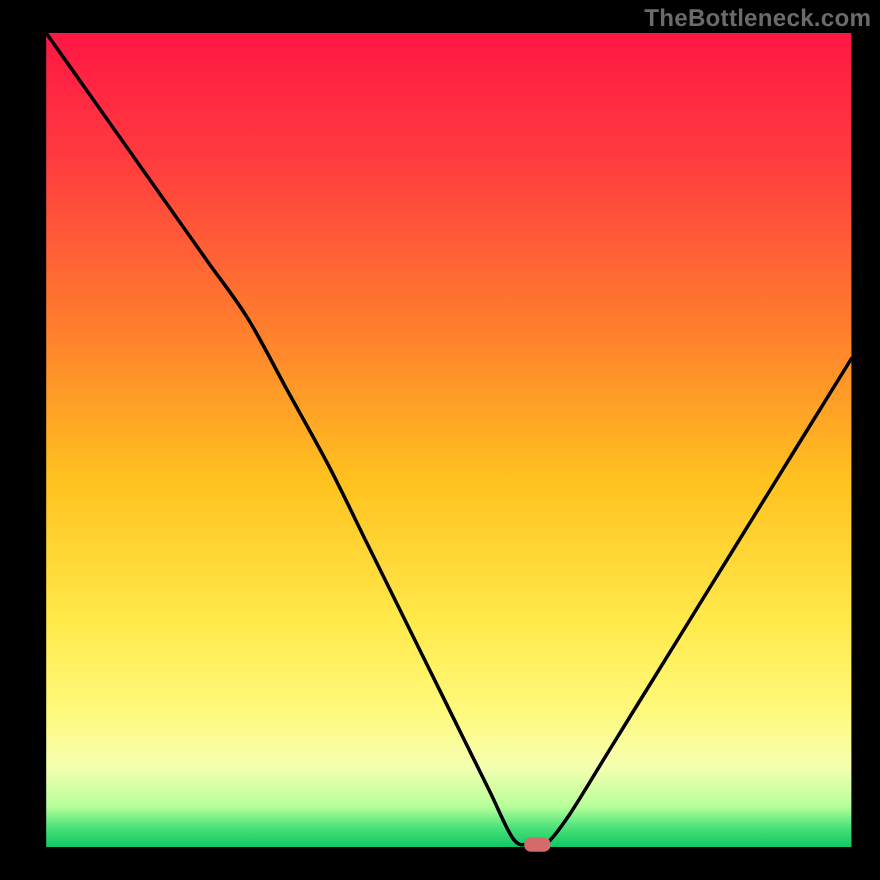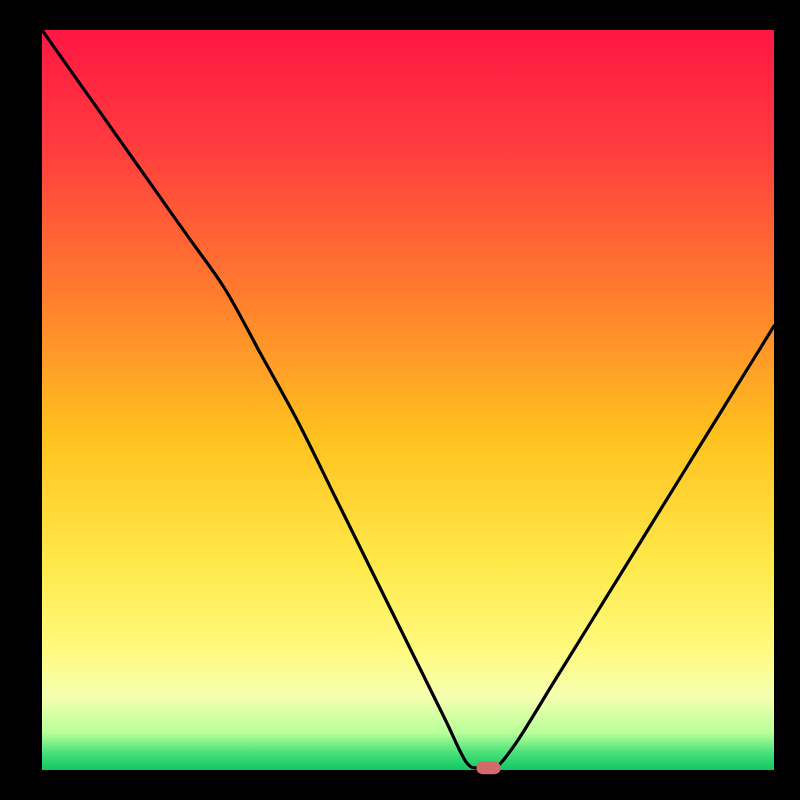--- a/index.html
+++ b/index.html
@@ -27,20 +27,21 @@
     letter-spacing: 0.2px;
   }
   svg {
     display: block;
   }
 </style>
 </head>
 <body>
 
 <div class="container">
+  <div class="watermark">TheBottleneck.com</div>
 
   <svg id="chart-svg" width="800" height="800" viewBox="0 0 800 800">
     <defs>
       <linearGradient id="bg-grad" x1="0" y1="0" x2="0" y2="1">
           <stop offset="0%" stop-color="#ff1744"></stop>
           <stop offset="15%" stop-color="#ff3a3f"></stop>
           <stop offset="35%" stop-color="#ff7a2f"></stop>
           <stop offset="55.00000000000001%" stop-color="#ffc21f"></stop>
           <stop offset="72%" stop-color="#ffe94a"></stop>
           <stop offset="83%" stop-color="#fff97a"></stop>

